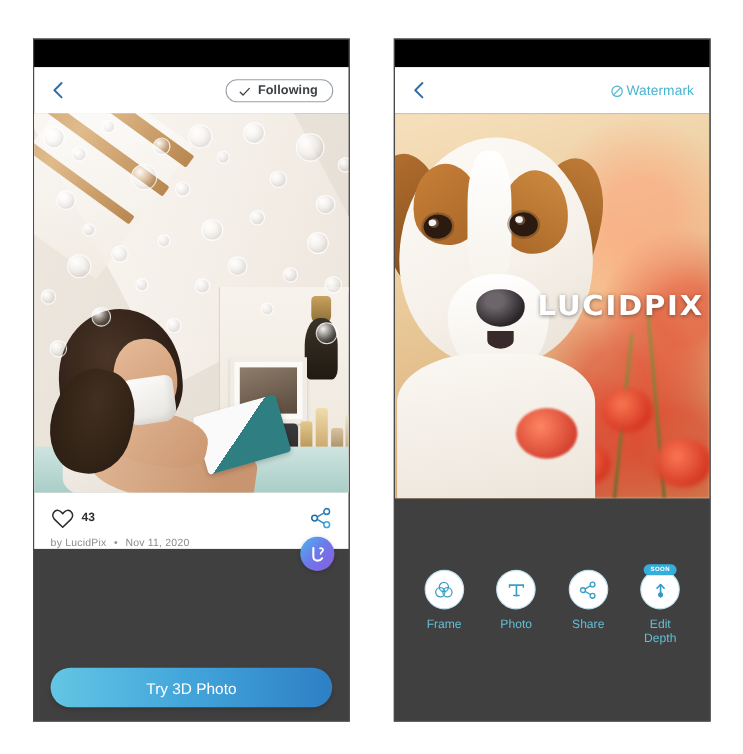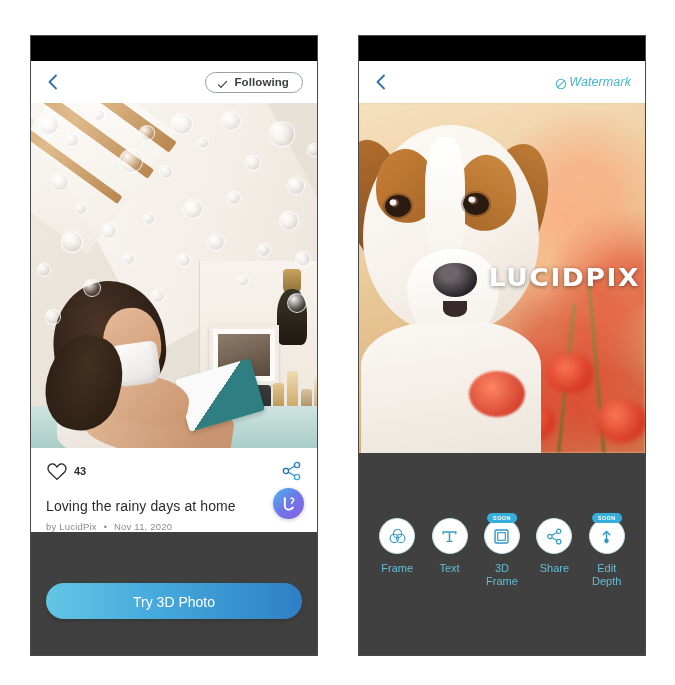--- a/index.html
+++ b/index.html
@@ -29,21 +29,21 @@
   }
   .back-chevron{width:16px;height:16px;display:block;}
   .follow-pill{
     display:flex;align-items:center;gap:6px;
     border:1px solid #9aa0a6;border-radius:13px;
     padding:3px 13px 4px 11px;background:#fff;
   }
   .follow-pill .chk{width:11px;height:11px;display:block;}
   .follow-pill .lbl{font-size:11.5px;color:#3c4043;font-weight:600;letter-spacing:.1px;}
 
-  .watermark-btn{display:flex;align-items:center;gap:2px;font-style:italic;}
+  .watermark-btn{display:flex;align-items:center;gap:2px;}
   .watermark-btn .wm-icon{width:12px;height:12px;display:block;}
   .watermark-btn .wm-lbl{font-size:12.5px;color:#49b5cf;letter-spacing:.1px;}
 
   
   .photo{position:relative;width:100%;overflow:hidden;}
   #photo-girl{height:345px;background:#d9d3cb;}
   .g-wall{
     position:absolute;inset:0;
     background:
       linear-gradient(120deg,#efe9e1 0%,#e9e2d9 45%,#e4ddd4 100%);
@@ -257,21 +257,21 @@
   .byline{margin-top:7px;font-size:9.5px;color:#8b8b8b;letter-spacing:.2px;}
   .byline .dot{padding:0 4px;}
   .avatar{
     position:absolute;right:13px;top:40px;width:31px;height:31px;border-radius:50%;
     background:linear-gradient(135deg,#4ab6ef 0%,#6d79ea 48%,#8b5ce0 100%);
     display:flex;align-items:center;justify-content:center;
     box-shadow:0 1px 4px rgba(0,0,0,.22);
   }
   .avatar svg{width:20px;height:20px;display:block;}
 
-  .cta-wrap{position:absolute;left:0;right:0;bottom:32px;padding:4px 15px;box-sizing:border-box;}
+  .cta-wrap{position:absolute;left:0;right:0;bottom:8px;padding:4px 15px;box-sizing:border-box;}
   .cta{
     display:block;width:100%;height:36px;line-height:36px;text-align:center;
     border:none;border-radius:18px;color:#fff;font-size:14px;
     font-family:"Liberation Sans",sans-serif;
     background:linear-gradient(90deg,#63c6e4 0%,#44a8dc 45%,#2e7fc4 100%);
     box-shadow:0 2px 5px rgba(0,0,0,.18);cursor:pointer;
   }
 
   
   .toolbar{
@@ -395,21 +395,20 @@
         <span class="share-ico">
           <svg viewBox="0 0 20 20">
             <circle cx="15" cy="4" r="2.6" fill="none" stroke="#2d7fb8" stroke-width="1.4"></circle>
             <circle cx="4" cy="10" r="2.6" fill="none" stroke="#1f6fa8" stroke-width="1.4"></circle>
             <circle cx="15" cy="16" r="2.6" fill="none" stroke="#3aa8d8" stroke-width="1.4"></circle>
             <path d="M6.4 8.8 12.6 5.3M6.4 11.2l6.2 3.5" stroke="#2d87c0" stroke-width="1.3" fill="none"></path>
           </svg>
         </span>
       </div>
 
-      <div class="caption">Loving the rainy days at home</div>
 
       <div class="byline">
         <span>by</span>
         <span>LucidPix</span>
         <span class="dot">•</span>
         <span>Nov 11, 2020</span>
       </div>
 
       <div class="avatar">
         <svg viewBox="0 0 24 24">
@@ -487,33 +486,21 @@
         </div>
         <div class="tool">
           <div class="tool-circle">
             <span>
               <svg viewBox="0 0 20 20">
                 <path d="M3.4 5.2h13.2M10 5.2v10" fill="none" stroke="#3b9ec4" stroke-width="1.6" stroke-linecap="round"></path>
                 <path d="M3.4 5.2v2M16.6 5.2v2M7.4 15.2h5.2" fill="none" stroke="#3b9ec4" stroke-width="1.4" stroke-linecap="round"></path>
               </svg>
             </span>
           </div>
-          <div class="tool-label">Text</div>
-        </div>
-        <div class="tool">
-          <div class="tool-circle">
-            <span>
-              <svg viewBox="0 0 20 20">
-                <rect x="3.2" y="3.2" width="13.6" height="13.6" rx="1.4" fill="none" stroke="#2f96c9" stroke-width="1.5"></rect>
-                <rect x="6" y="6" width="8" height="8" fill="none" stroke="#2f96c9" stroke-width="1.2"></rect>
-              </svg>
-            </span>
-            <span class="soon">SOON</span>
-          </div>
-          <div class="tool-label"><span>3D</span><br><span>Frame</span></div>
+          <div class="tool-label">Photo</div>
         </div>
         <div class="tool">
           <div class="tool-circle">
             <span>
               <svg viewBox="0 0 20 20">
                 <circle cx="14.4" cy="4.6" r="2.3" fill="none" stroke="#3b9ec4" stroke-width="1.3"></circle>
                 <circle cx="5.2" cy="10" r="2.3" fill="none" stroke="#3b9ec4" stroke-width="1.3"></circle>
                 <circle cx="14.4" cy="15.4" r="2.3" fill="none" stroke="#3b9ec4" stroke-width="1.3"></circle>
                 <path d="M7.3 8.8l5-2.9M7.3 11.2l5 2.9" stroke="#3b9ec4" stroke-width="1.2" fill="none"></path>
               </svg>

